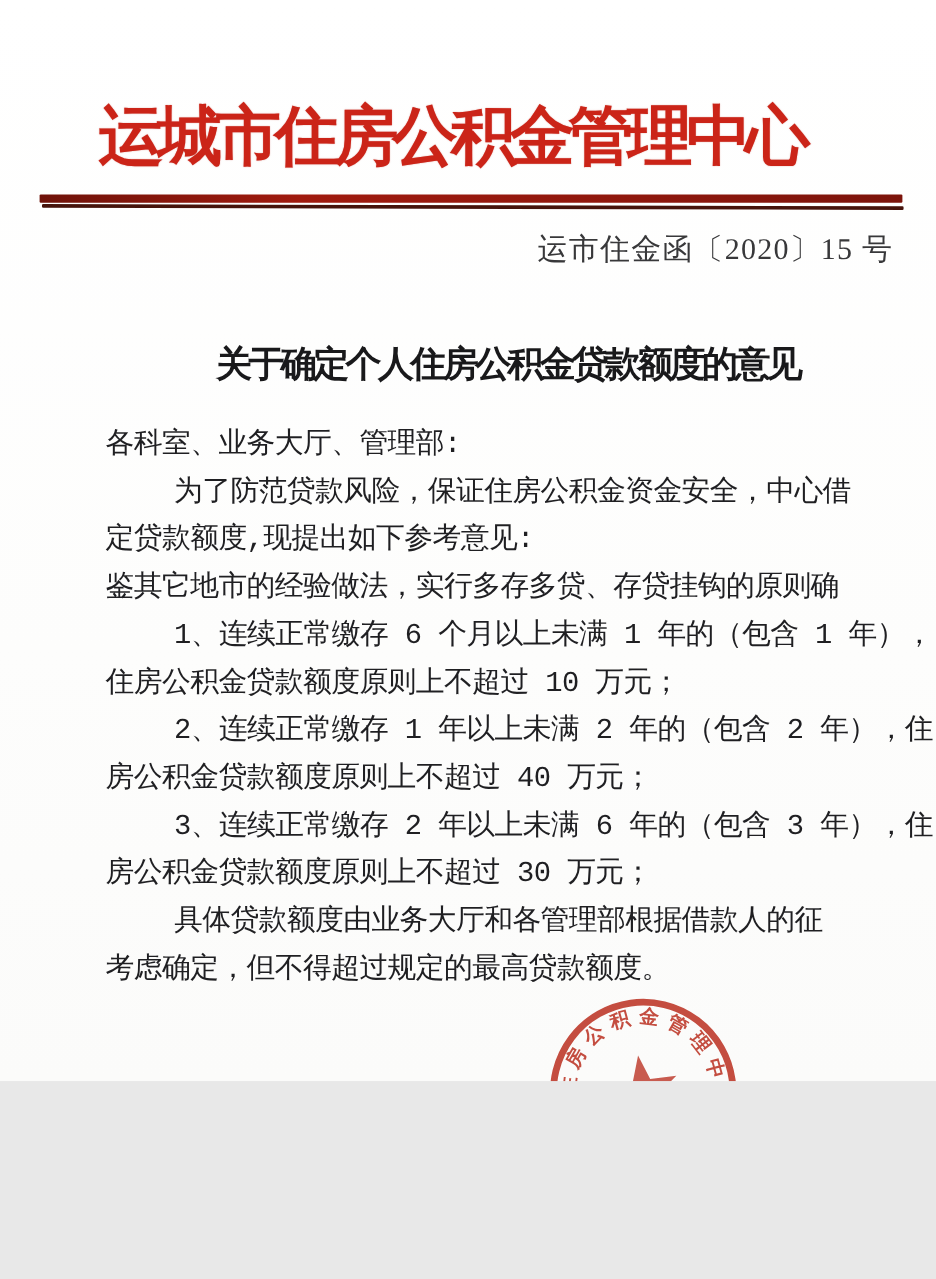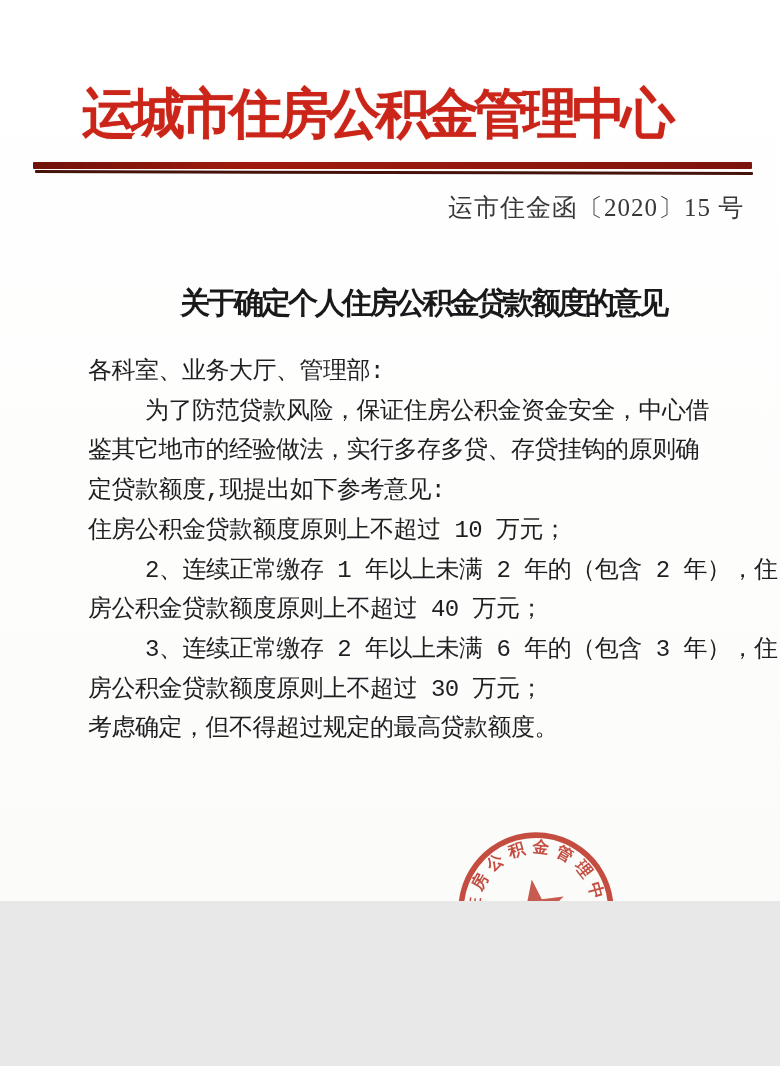--- a/index.html
+++ b/index.html
@@ -51,27 +51,29 @@
   <div class="rule rule-top-thick"></div>
   <div class="rule rule-top-thin"></div>
 
   <div class="doc-number">运市住金函〔2020〕15 号</div>
 
   <div class="doc-title">关于确定个人住房公积金贷款额度的意见</div>
 
   <div class="body-text">
     <p>各科室、业务大厅、管理部:</p>
     <p class="indent">为了防范贷款风险，保证住房公积金资金安全，中心借</p>
+    <p>定贷款额度,现提出如下参考意见:</p>
     <p>鉴其它地市的经验做法，实行多存多贷、存贷挂钩的原则确</p>
-    <p>定贷款额度,现提出如下参考意见:</p>
+    <p class="indent">1、连续正常缴存 6 个月以上未满 1 年的（包含 1 年），</p>
     <p>住房公积金贷款额度原则上不超过 10 万元；</p>
     <p class="indent">2、连续正常缴存 1 年以上未满 2 年的（包含 2 年），住</p>
     <p>房公积金贷款额度原则上不超过 40 万元；</p>
     <p class="indent">3、连续正常缴存 2 年以上未满 6 年的（包含 3 年），住</p>
     <p>房公积金贷款额度原则上不超过 30 万元；</p>
+    <p class="indent">具体贷款额度由业务大厅和各管理部根据借款人的征</p>
     <p>考虑确定，但不得超过规定的最高贷款额度。</p>
   </div>
 
   <div class="sig-org">运城市住房公积金管理中心</div>
   <div class="sig-date">2020 年 7 月 2 日</div>
 
   <svg class="seal" viewBox="0 0 160 160">
     <g transform="rotate(-8 80 80)" fill="none" stroke="none">
       <circle cx="80" cy="80" r="73" stroke="#bf3526" stroke-width="5.5"></circle>
       <polygon fill="#bf3526" fill-opacity="0.92" points="80,50 87.1,70.3 108.5,70.7 91.4,83.7 97.6,104.3 80,92 62.4,104.3 68.6,83.7 51.5,70.7 72.9,70.3"></polygon>

